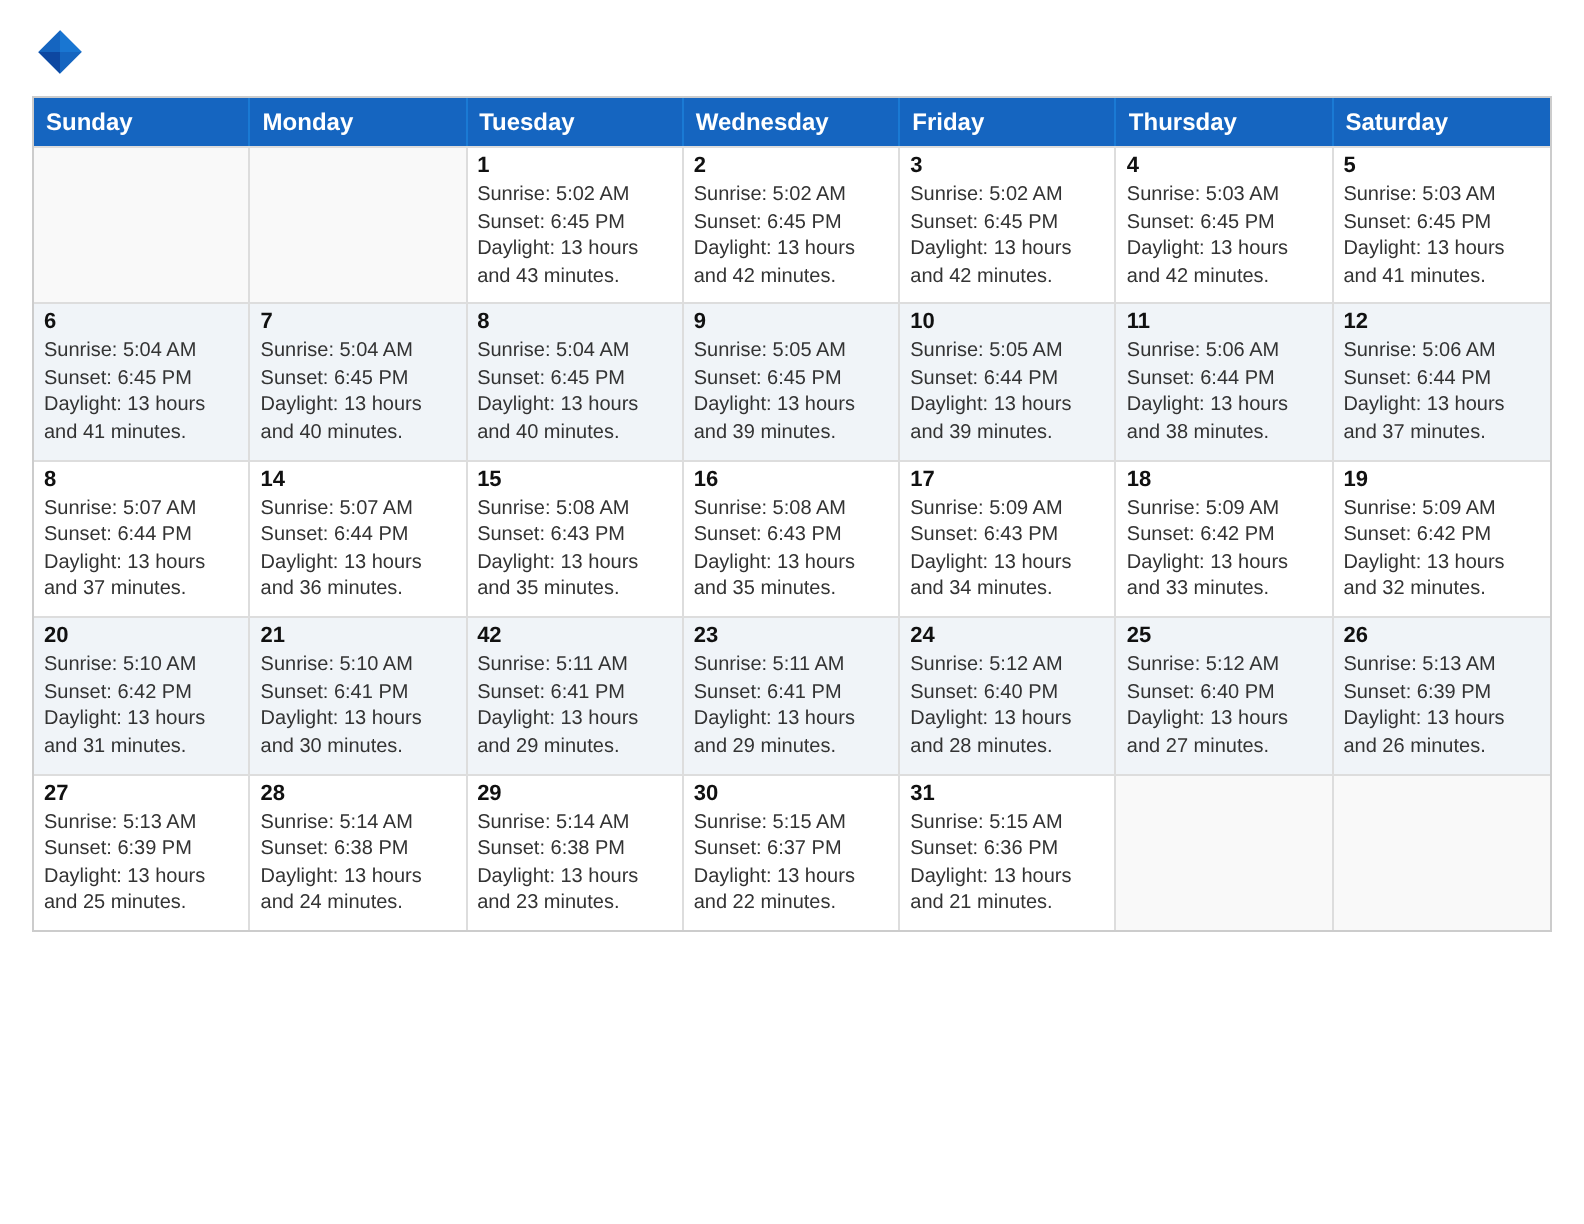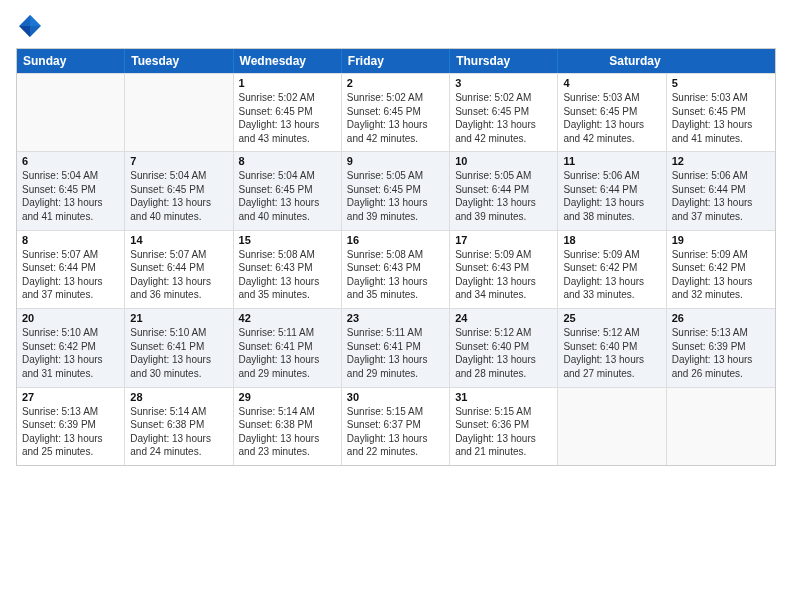--- a/index.html
+++ b/index.html
@@ -63,21 +63,21 @@
       grid-template-columns: repeat(7, 1fr);
       background: #1565c0;
     }
     .cal-header-cell {
       color: #fff;
       font-size: 12px;
       font-weight: bold;
       padding: 5px 6px;
       border-right: 1px solid #1a7ad4;
     }
-    .cal-header-cell:last-child { border-right: none; text-align: right; }
+    .cal-header-cell:last-child { border-right: none; }
     .cal-body {
       flex: 1;
       display: flex;
       flex-direction: column;
     }
     .cal-week {
       display: grid;
       grid-template-columns: repeat(7, 1fr);
       flex: 1;
       border-top: 1px solid #ddd;
@@ -124,20 +124,21 @@
     </div>
     <div class="title-block">
       <div class="calendar-title"></div>
       <div class="calendar-subtitle"></div>
     </div>
   </div>
 
   <div class="calendar">
     <div class="cal-header-row" id="cal-header">
         <div class="cal-header-cell">Sunday</div>
+        <div class="cal-header-cell">Monday</div>
         <div class="cal-header-cell">Tuesday</div>
         <div class="cal-header-cell">Wednesday</div>
         <div class="cal-header-cell">Friday</div>
         <div class="cal-header-cell">Thursday</div>
         <div class="cal-header-cell">Saturday</div>
       </div>
     <div class="cal-body" id="cal-body">
         <div class="cal-week">
           <div class="cal-cell empty"></div>
           <div class="cal-cell empty"></div>

